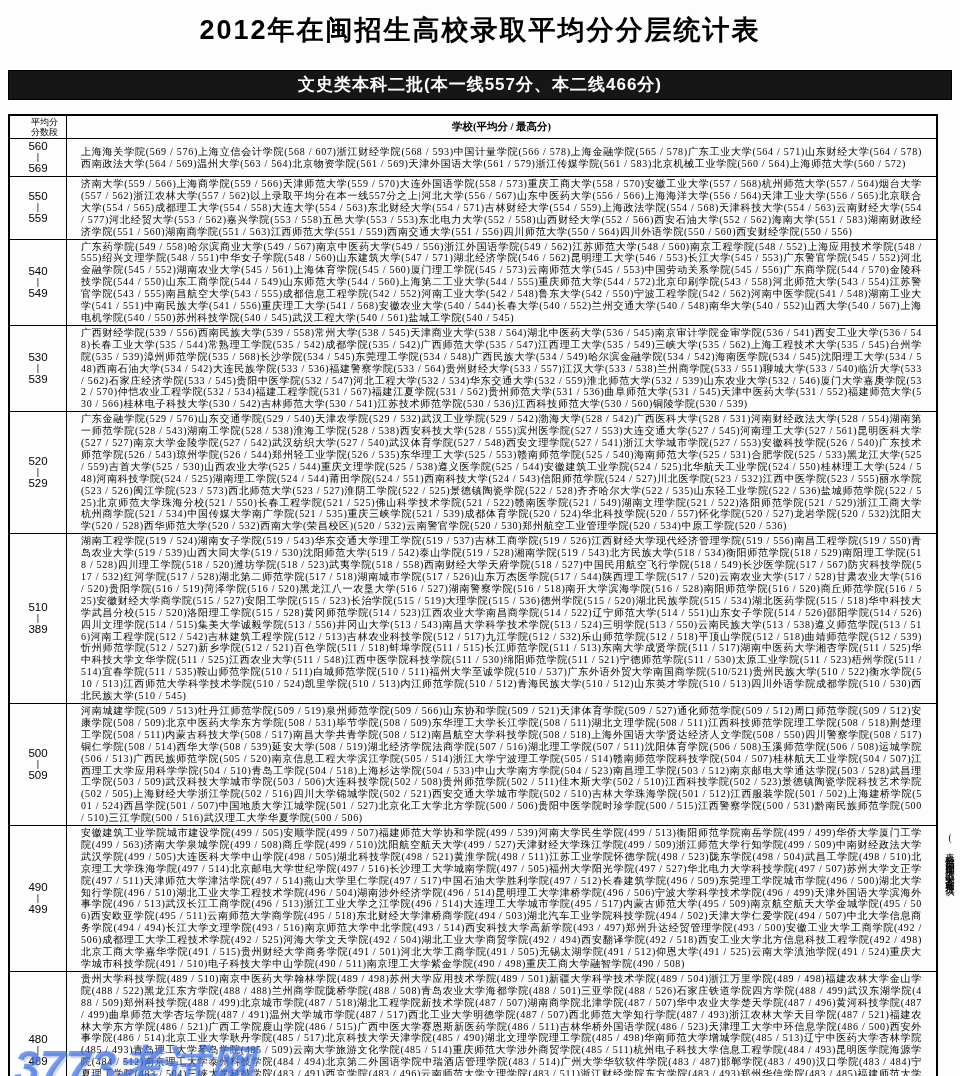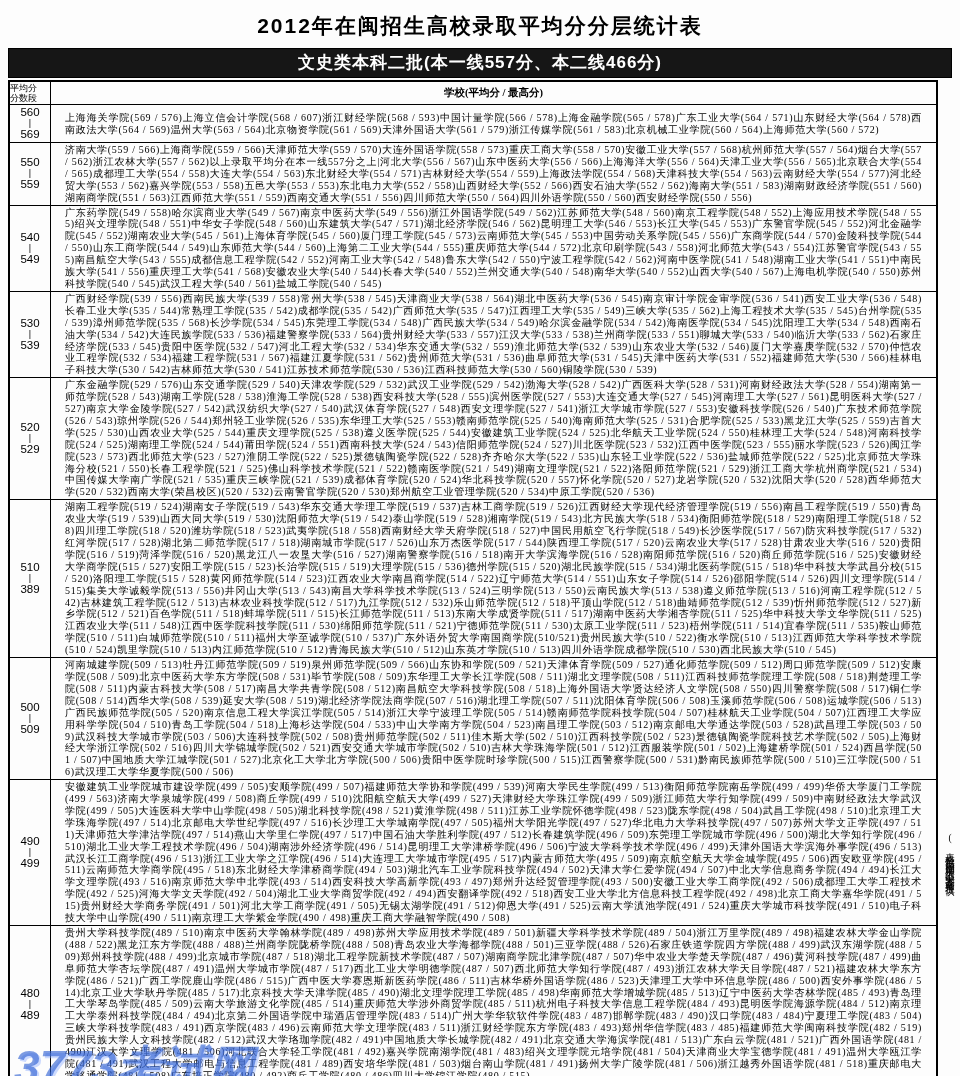--- a/index.html
+++ b/index.html
@@ -1,25 +1,25 @@
 <!DOCTYPE html>
 <html><head>
 <meta charset="utf-8">
 <style>
   html,body{margin:0;padding:0;background:#e8e8e8;}
   .page{position:relative;width:960px;min-height:1076px;margin:0 auto;background:#fdfdfd;
         font-family:"Liberation Serif",serif;color:#000;overflow:hidden;}
-  .title{font-family:"Liberation Sans",sans-serif;font-weight:bold;font-size:21px;
+  .title{font-family:"Liberation Sans",sans-serif;font-weight:bold;font-size:27px;
          text-align:center;margin:0;padding:12px 0 8px;letter-spacing:2px;}
-  .subtitle{margin:0 8px;background:#161616;color:#fff;font-family:"Liberation Sans",sans-serif;
+  .subtitle{margin:14px 8px;background:#161616;color:#fff;font-family:"Liberation Sans",sans-serif;
             font-weight:bold;font-size:17px;text-align:center;padding:2px 0 3px;
             border:1px solid #000;letter-spacing:1px;}
   table{border-collapse:collapse;margin:2px 8px 0;width:930px;border:2px solid #000;table-layout:fixed;}
   td{border:1px solid #000;vertical-align:middle;}
-  .hdr-left{width:40px;font-size:9px;line-height:10px;text-align:left;padding:1px 0;}
+  .hdr-left{width:40px;font-size:9px;line-height:10px;text-align:right;padding:1px 8px;}
   .hdr-right{text-align:center;font-size:10.5px;font-weight:bold;height:20px;}
   .band{width:40px;text-align:center;font-size:11.5px;line-height:13px;
         font-family:Liberation Sans, sans-serif;}
   .band .bar{font-size:9px;line-height:9px;}
   .schools{font-size:10px;line-height:11.9px;letter-spacing:0.7px;padding:1px 14px;
            text-align:justify;word-break:break-all;}
   .side-note{position:absolute;right:2px;top:833px;writing-mode:vertical-rl;
              text-orientation:upright;font-size:9.5px;letter-spacing:2px;line-height:16px;}
   .watermark{position:absolute;left:14px;top:1044px;pointer-events:none;
              font-family:"Liberation Sans",sans-serif;font-weight:bold;font-style:italic;}

